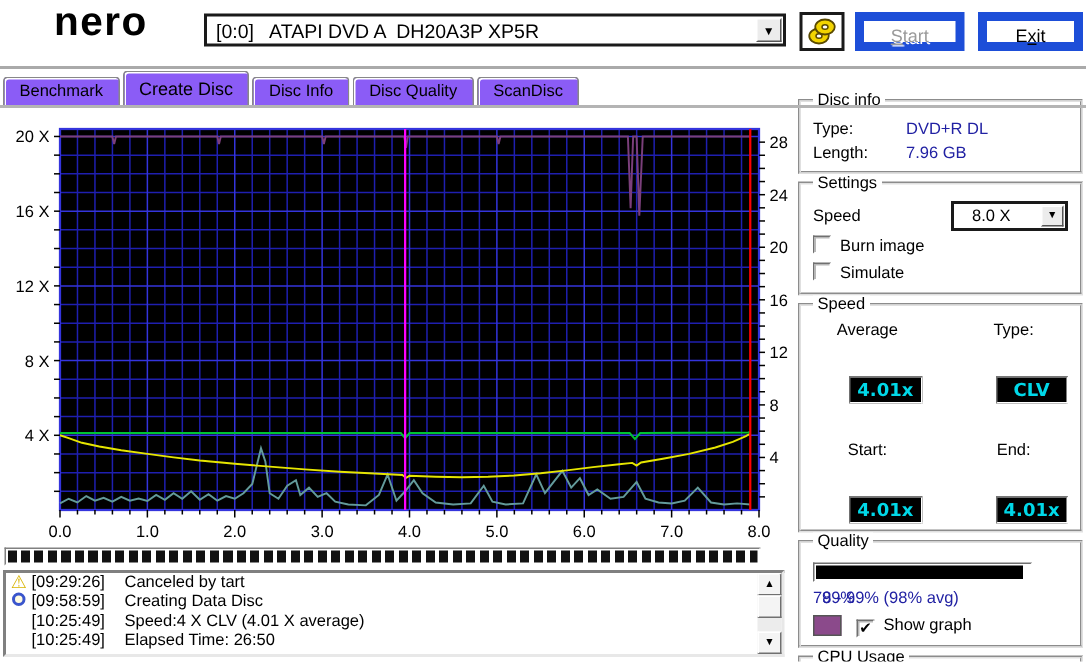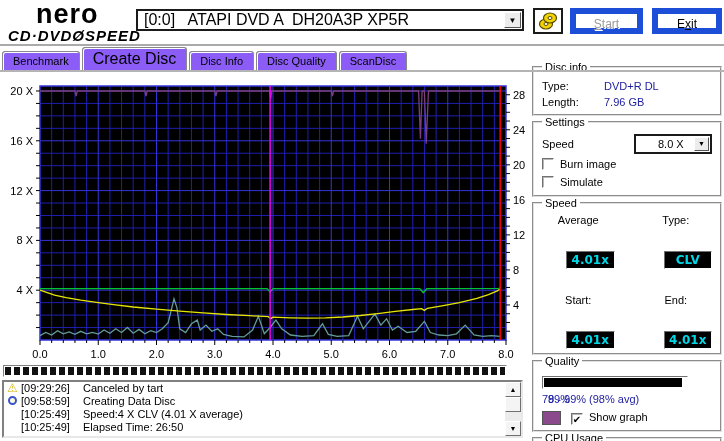--- a/index.html
+++ b/index.html
@@ -6,37 +6,37 @@
   html,body { width:724px; height:441px; background:#fff; overflow:hidden;
               font-family:"Liberation Sans", sans-serif; font-size:11px; color:#000; position:relative; }
   .abs { position:absolute; }
 
   
   .logo { left:8px; top:1px; width:150px; line-height:1; }
   .logo-nero { font-weight:bold; font-size:27px; letter-spacing:1px; margin-left:28px; }
   .logo-sub { font-weight:bold; font-style:italic; font-size:15px; letter-spacing:1px; white-space:nowrap; }
   .combo { left:136px; top:9px; width:388px; height:22px; background:#fff; border:2px solid #1a1a1a;
            display:flex; align-items:center; }
-  .combo-text { flex:1; padding-left:6px; white-space:pre; font-size:16px; }
+  .combo-text { flex:1; padding-left:6px; white-space:pre; font-size:13px; }
   .combo-arrow { width:17px; height:16px; margin-right:1px; background:#ececec;
                  border:1px solid; border-color:#fff #555 #555 #fff;
                  display:flex; align-items:center; justify-content:center; font-size:8px; }
   .tool-btn { left:533px; top:8px; width:30px; height:26px; background:#fff; border:2px solid #1a1a1a;
               display:flex; align-items:center; justify-content:center; }
   .btn { height:26px; background:#fff; border:6px solid #1d4ed8; text-align:center;
          font-size:12px; line-height:21px; }
   .btn-start { left:570px; top:8px; width:73px; color:#9a9a9a; text-shadow:1px 1px 0 #fff; }
   .btn-exit  { left:652px; top:8px; width:70px; }
   .header-line { left:0; top:44px; width:724px; height:2px; background:#aaa; }
 
   
   .tabbar { left:2px; top:48px; height:22px; display:flex; align-items:flex-end; z-index:3; }
   .tab { background:#8b5cf6; border:1px solid #888; border-bottom:none; border-radius:3px 3px 0 0;
          padding:0 10px; height:19px; line-height:18px; margin-right:2px; box-shadow:inset 1px 1px 0 #fff; }
-  .tab.active { height:23px; line-height:22px; font-size:16px; position:relative; z-index:4; }
+  .tab.active { height:23px; line-height:22px; font-size:12px; position:relative; z-index:4; }
   .panel-line { left:0; top:70px; width:724px; height:2px; background:#b4b4b4; z-index:1; }
 
   
   #graph { left:0; top:72px; width:530px; height:292px; }
 
   
   .stripebar { left:3px; top:365px; width:504px; height:12px; border:1px solid;
                border-color:#808080 #fff #fff #808080; background:#fff; padding:1px; }
   .stripebar .fill { height:100%;
       background:repeating-linear-gradient(90deg,#111 0 6px,#fff 6px 9px); }
@@ -63,38 +63,37 @@
   .group-title { position:absolute; top:-7px; left:8px; background:#fff; padding:0 3px; }
   .kv { display:flex; height:16px; line-height:16px; }
   .kv .k { width:62px; }
   .blue { color:#2121a3; }
   .cb { display:inline-block; width:12px; height:12px; background:#fff; border:1px solid;
         border-color:#707070 #fff #fff #707070; box-shadow:inset 1px 1px 0 #b8b8b8;
         vertical-align:-2px; margin-right:6px; text-align:center; line-height:11px; font-size:10px; }
   .cb.checked::after { content:"✔"; }
   .mini-combo { width:78px; height:20px; background:#fff; border:2px solid #1a1a1a;
                 display:flex; align-items:center; }
-  .mini-combo .t { flex:1; padding-left:22px; }
+  .mini-combo .t { flex:1; padding-left:12px; }
   .mini-combo .a { width:15px; height:14px; margin-right:1px; background:#ececec;
                    border:1px solid; border-color:#fff #555 #555 #fff; text-align:center; font-size:7px; line-height:12px; }
   .speed-grid { display:grid; grid-template-columns:1fr 1fr; column-gap:10px; row-gap:2px; text-align:center;gap:25px; }
   .lcd { background:#000; color:#00d8e8; font-weight:bold; font-size:12px; height:18px; line-height:16px;
          border:1px solid; border-color:#707070 #fff #fff #707070; font-family:"DejaVu Sans", sans-serif;margin-left:24px; }
   .meter { display:inline-block; width:146px; height:13px; background:#fff; border:1px solid;
            border-color:#707070 #fff #fff #707070; padding:1px; vertical-align:middle; }
   .meter .mf { height:100%; background:#000; }
   .swatch { display:inline-block; width:19px; height:14px; border:1px solid #555; vertical-align:middle; margin-right:10px; }
   .row { height:18px; line-height:18px; }
 </style>
 </head>
 <body>
 
 <div class="abs logo">
   <div class="logo-nero">nero</div>
-  <div class="logo-sub"><span>CD·DVD</span><span>Ø</span><span>SPEED</span></div>
 </div>
 
 <div class="abs combo">
   <span class="combo-text">[0:0]   ATAPI DVD A  DH20A3P XP5R</span>
   <span class="combo-arrow">▼</span>
 </div>
 
 <div class="abs tool-btn">
   <svg width="22" height="20" viewBox="0 0 22 20">
     <ellipse cx="9" cy="13" rx="6.5" ry="5" fill="#f2d400" stroke="#5a4a00" stroke-width="1.2"></ellipse>

